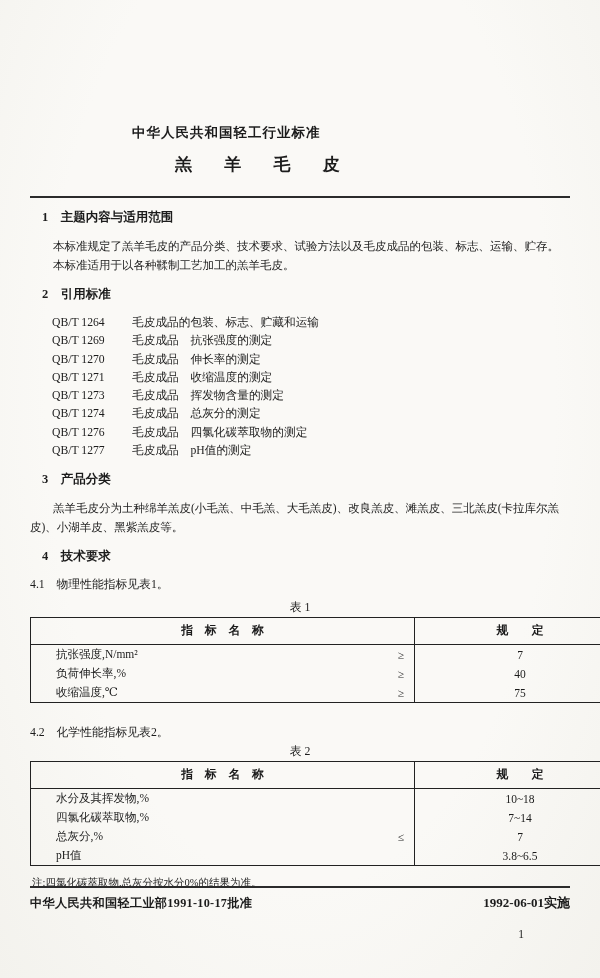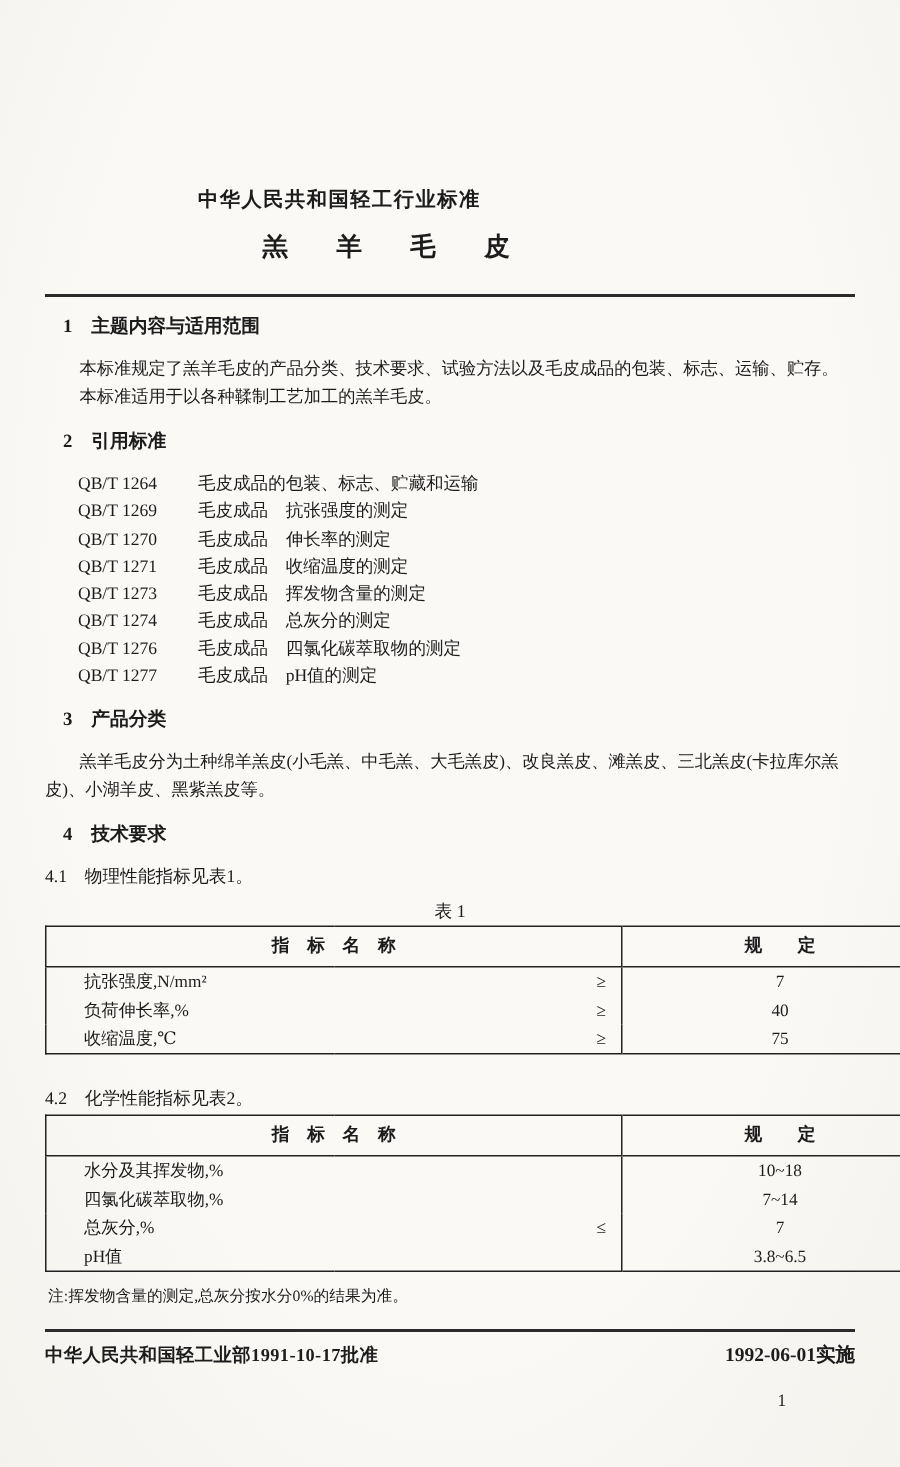--- a/index.html
+++ b/index.html
@@ -210,20 +210,21 @@
         <tr>
           <td class="col-name">收缩温度,℃</td>
           <td class="col-sym">≥</td>
           <td class="col-val">75</td>
         </tr>
       </tbody>
     </table>
 
     <p class="sub-p p42">4.2　化学性能指标见表2。</p>
 
+    <div class="tbl-caption cap2">表 2</div>
     <table class="std-table">
       <thead>
         <tr>
           <th colspan="2">指　标　名　称</th>
           <th class="col-val">规　　定</th>
         </tr>
       </thead>
       <tbody>
         <tr>
           <td class="col-name">水分及其挥发物,%</td>
@@ -241,21 +242,21 @@
           <td class="col-val">7</td>
         </tr>
         <tr>
           <td class="col-name">pH值</td>
           <td class="col-sym"></td>
           <td class="col-val">3.8~6.5</td>
         </tr>
       </tbody>
     </table>
 
-    <p class="note-p">注:挥发物含量的测定,总灰分按水分0%的结果为准。</p>
+    <p class="note-p">注:四氯化碳萃取物,总灰分按水分0%的结果为准。</p>
   </div>
 
   <hr class="footer-rule">
   <div class="footer">
     <span class="footer-approval">中华人民共和国轻工业部1991-10-17批准</span>
     <span class="footer-impl">1992-06-01实施</span>
   </div>
   <div class="page-num">1</div>
 </div>
 

